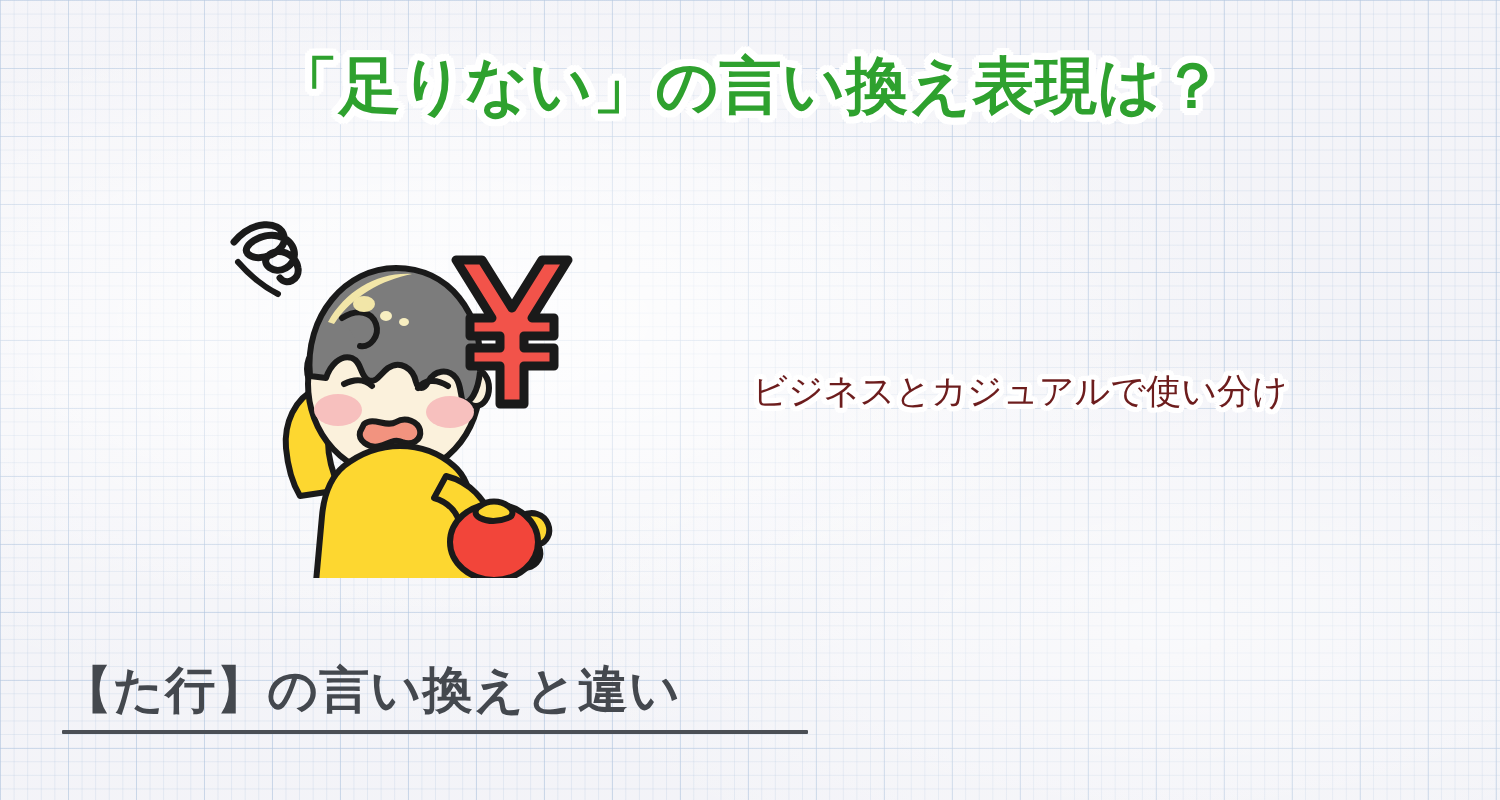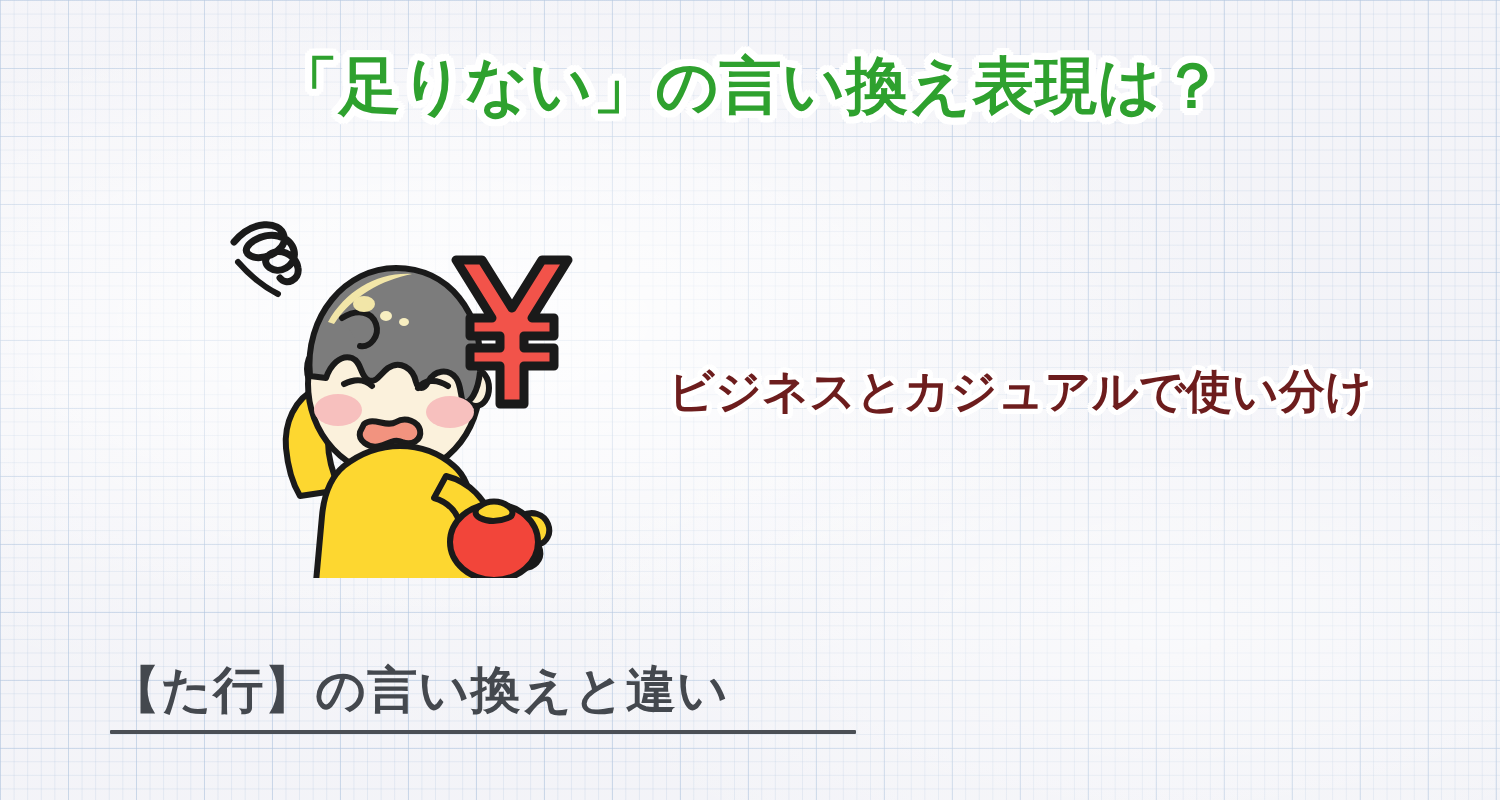--- a/index.html
+++ b/index.html
@@ -66,42 +66,41 @@
   }
 
   
   #subtitle {
     left: 640px;
     top: 352px;
     width: 760px;
     text-align: center;
   }
   #subtitle .sub-line {
-    font-size: 46px;
-    font-weight: 700;
+    font-size: 35px;
+    font-weight: 400;
     color: #6d1d1d;
     line-height: 78px;
     white-space: nowrap;
     text-shadow:
        0   -5px 0 #ffffff,  0    5px 0 #ffffff,
       -5px   0  0 #ffffff,  5px   0  0 #ffffff,
       -4px -4px 0 #ffffff,  4px -4px 0 #ffffff,
       -4px  4px 0 #ffffff,  4px  4px 0 #ffffff,
       -5px -2px 0 #ffffff,  5px -2px 0 #ffffff,
       -5px  2px 0 #ffffff,  5px  2px 0 #ffffff,
       -2px -5px 0 #ffffff,  2px -5px 0 #ffffff,
       -2px  5px 0 #ffffff,  2px  5px 0 #ffffff;
   }
 
   
   #footer {
     left: 62px;
     top: 658px;
     width: 746px;
-    margin-left: 48px;
   }
   #footer .footer-text {
     font-size: 50px;
     font-weight: 700;
     color: #44484e;
     letter-spacing: 1px;
     white-space: nowrap;
     line-height: 64px;
   }
   #footer .footer-rule {

